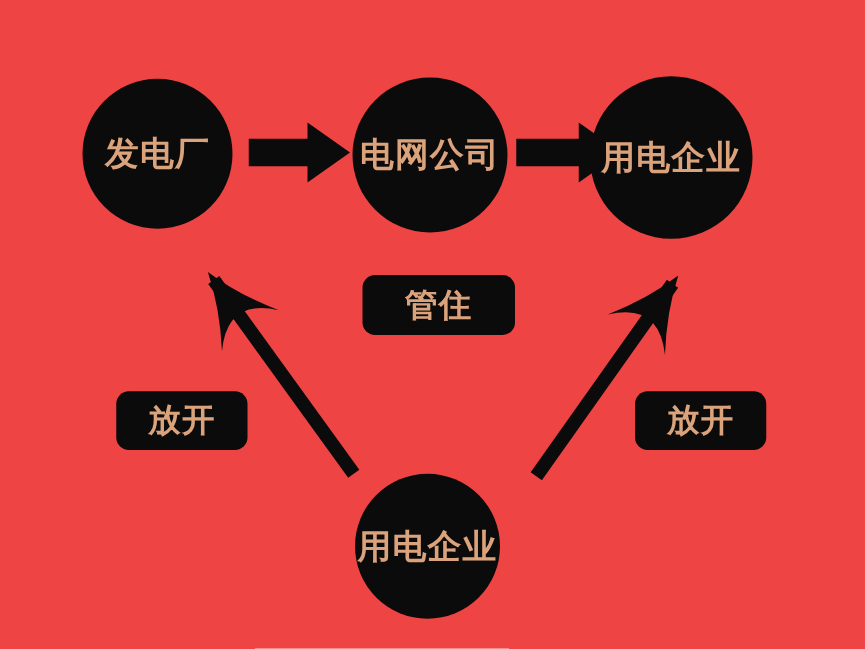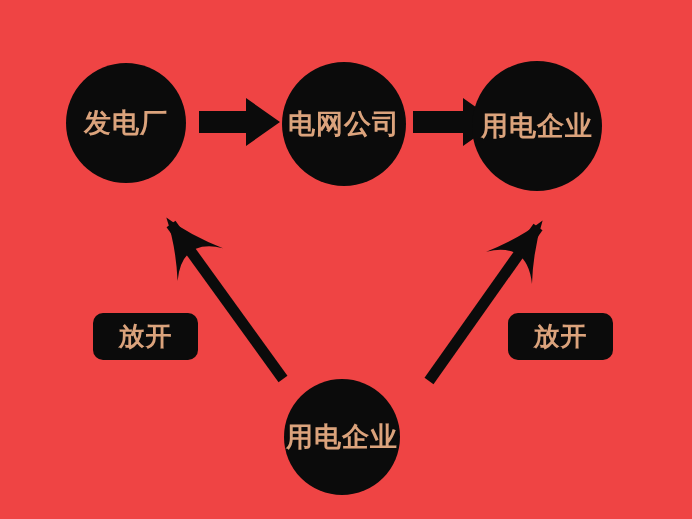--- a/index.html
+++ b/index.html
@@ -90,20 +90,23 @@
   </div>
 
   <div class="node node-power-consumer">
     <span>用电企业</span>
   </div>
 
   <div class="node node-retailer">
     <span>用电企业</span>
   </div>
 
+  <div class="tag tag-regulate">
+    <span>管住</span>
+  </div>
 
   <div class="tag tag-open-left">
     <span>放开</span>
   </div>
 
   <div class="tag tag-open-right">
     <span>放开</span>
   </div>
 
 </div>

